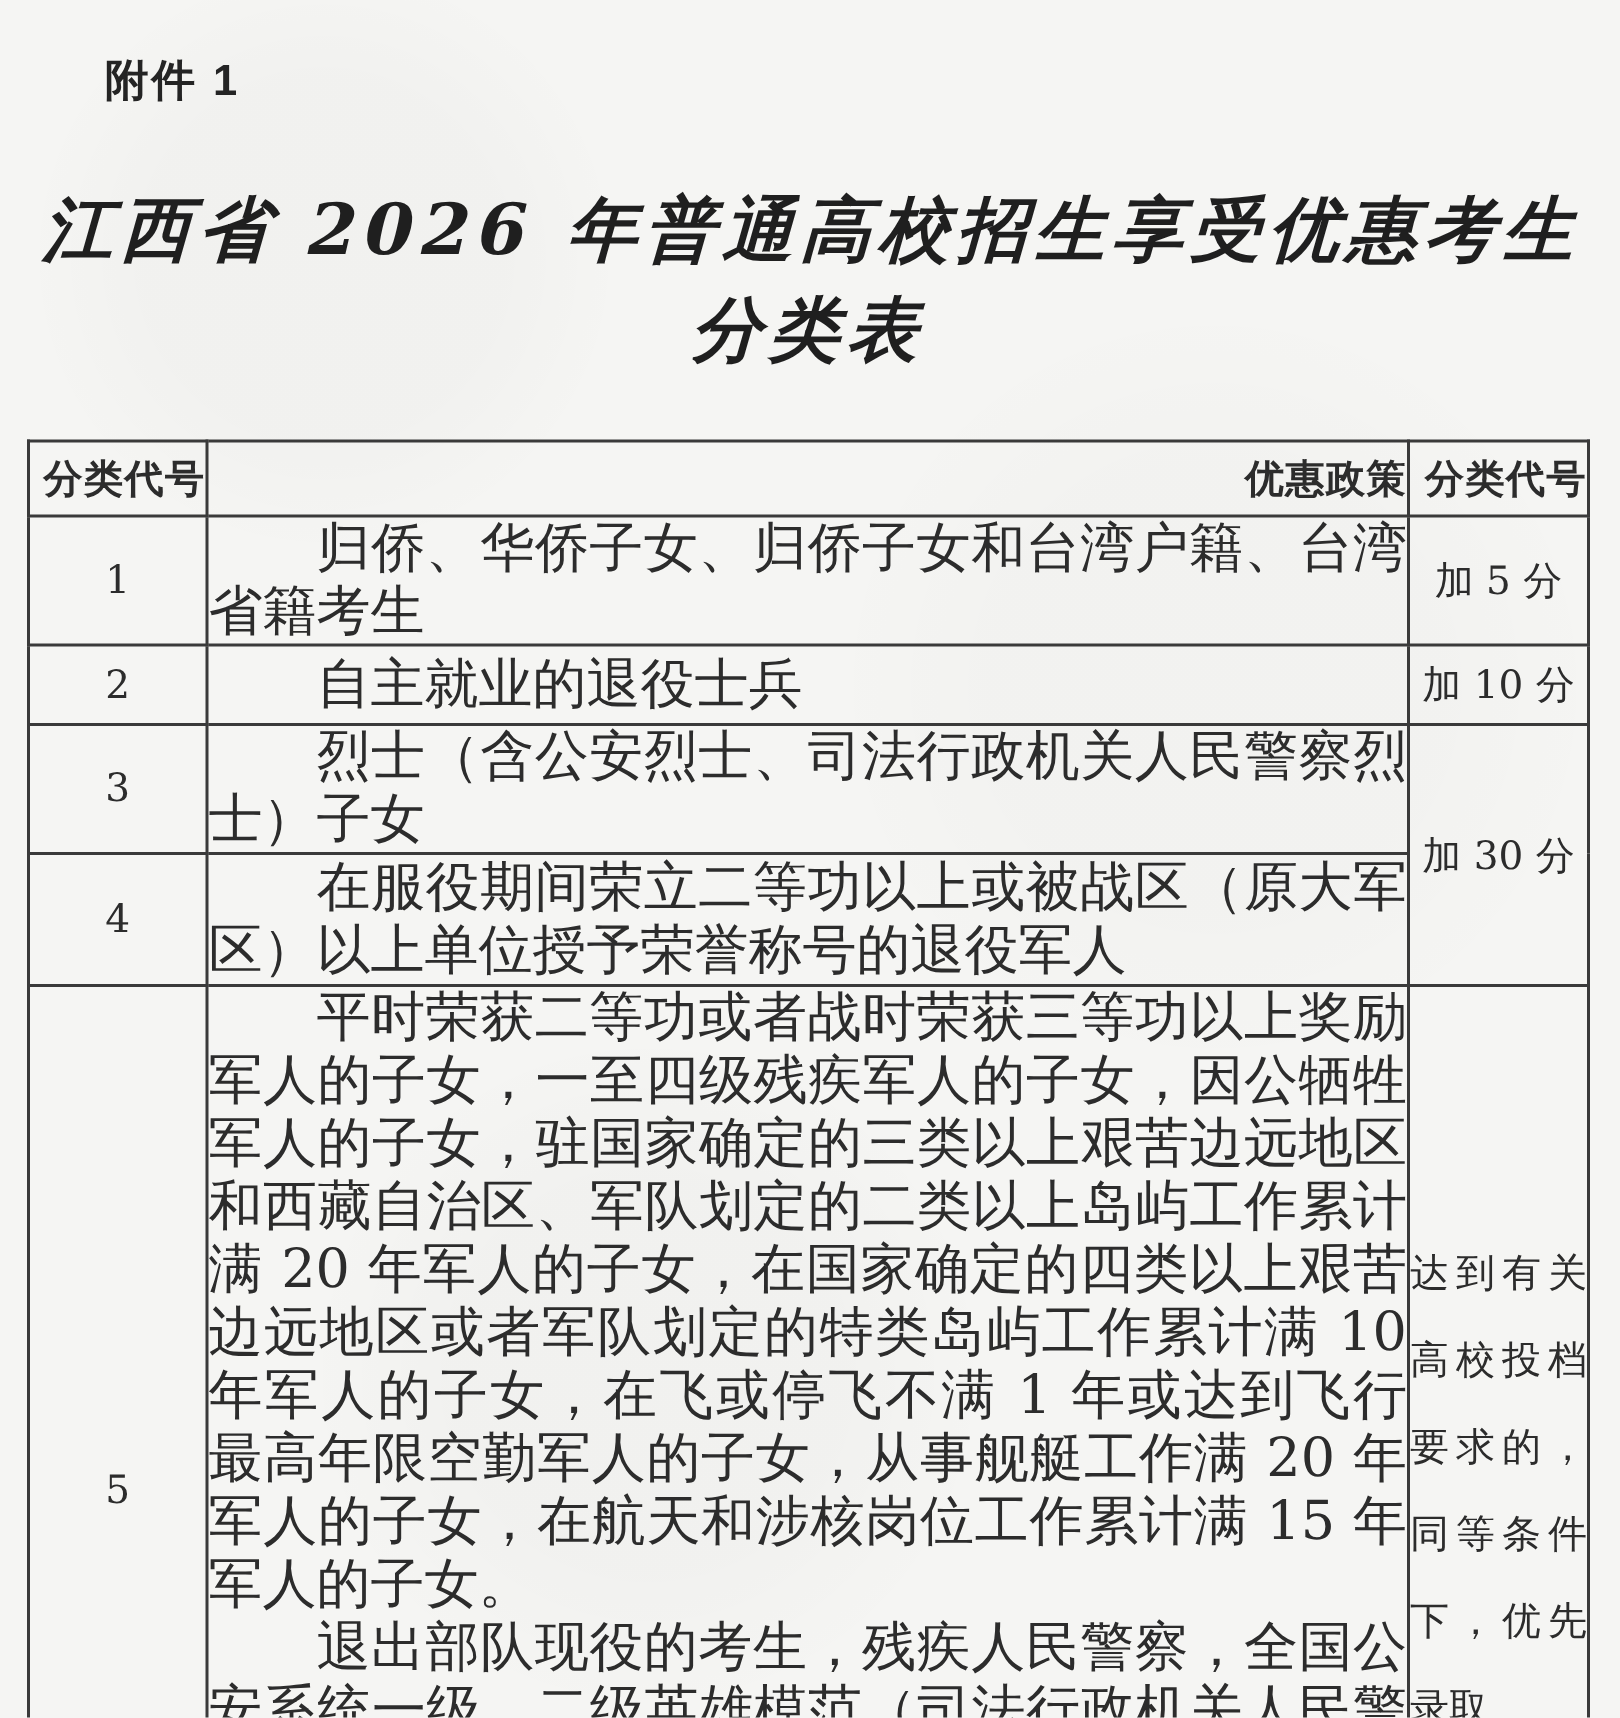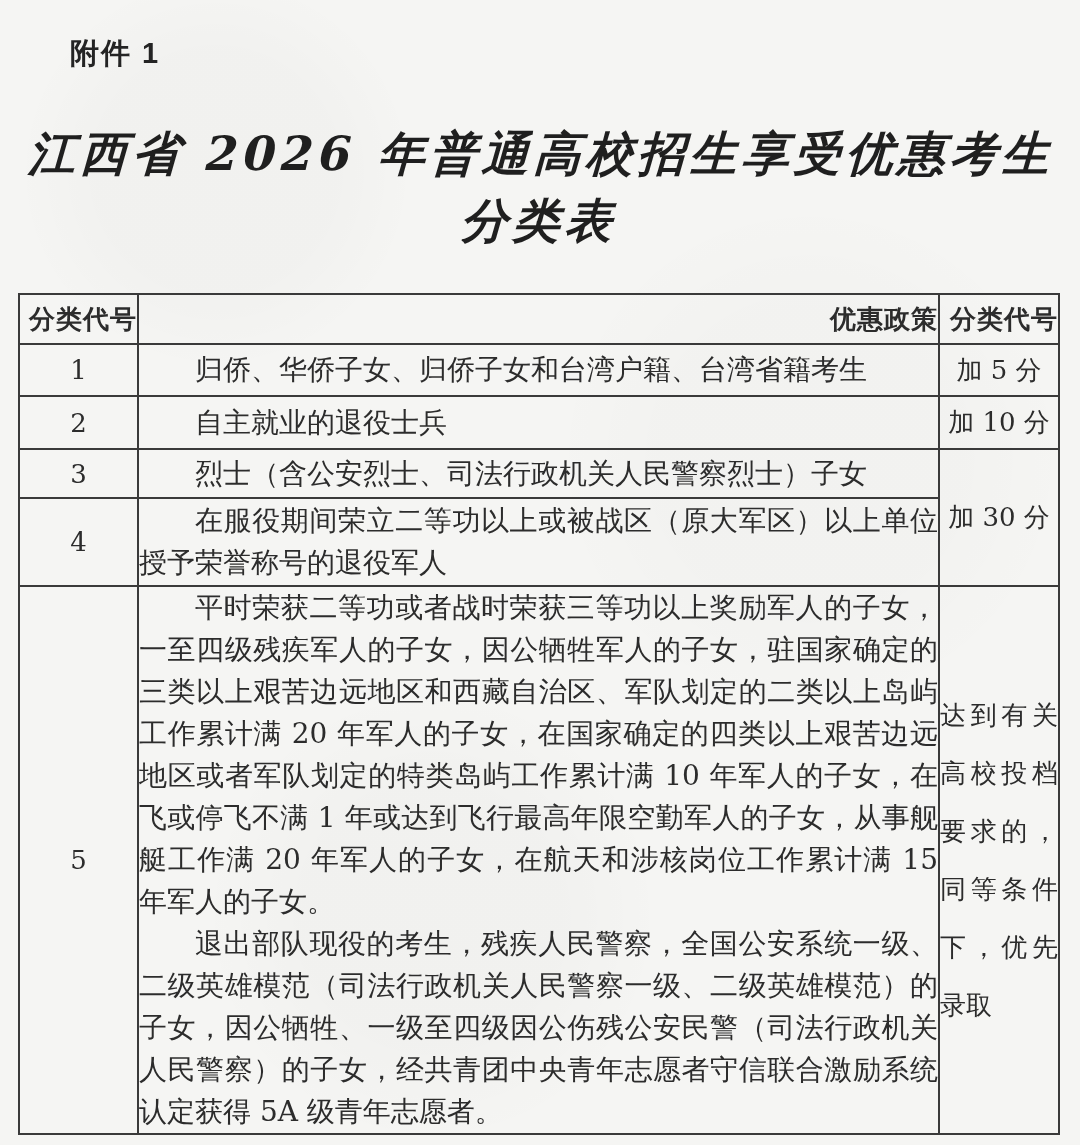--- a/index.html
+++ b/index.html
@@ -59,21 +59,21 @@
   tr.r5{height:515px;}
   th.hcell{
     font-family:"Liberation Sans","DejaVu Sans",sans-serif;
     font-weight:700;font-size:26px;color:#242424;
     text-align:right;letter-spacing:1px;
   }
   td.code{text-align:center;font-size:26px;}
   td.target{padding:4px 10px;}
   td.target p{
     margin:0;text-indent:2em;
-    font-size:28px;line-height:42px;
+    font-size:36px;line-height:42px;
     text-align:justify;
   }
   td.target p + p{margin-top:0;}
   td.policy{
     text-align:center;font-size:26px;margin-left:20px;
   }
   td.policy-long{
     padding:0 6px;font-size:26px;line-height:58px;
     text-align:justify;text-align-last:left;
   }

